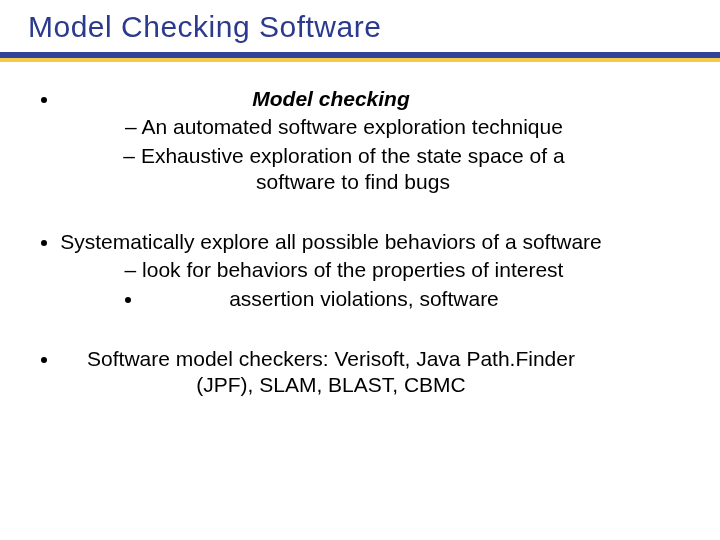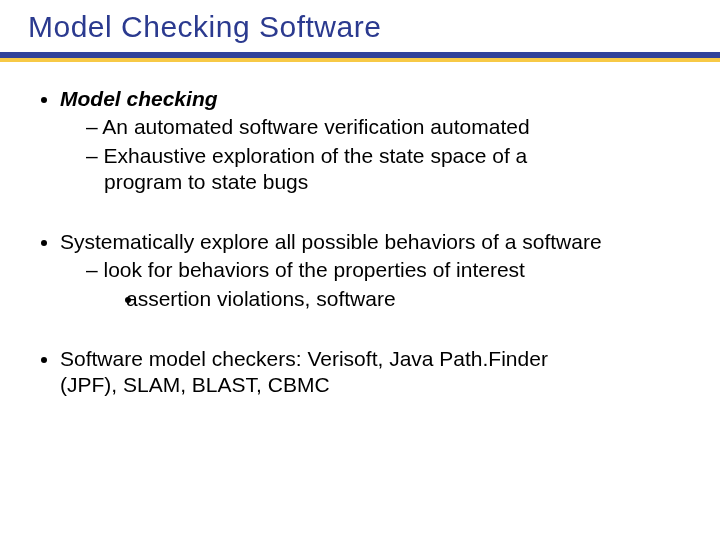--- a/index.html
+++ b/index.html
@@ -50,20 +50,21 @@
   }
   .content {
     padding: 20px 38px 0 38px;
     font-size: 21px;
     line-height: 1.25;
   }
   ul.b1 {
     list-style: disc;
     margin: 0 0 34px 0;
     padding-left: 22px;
+    text-align: center;
   }
   ul.b1 > li {
     margin-bottom: 4px;
   }
   ul.b2 {
     list-style: none;
     margin: 2px 0 0 0;
     padding-left: 26px;
   }
   ul.b2 > li {
@@ -96,22 +97,22 @@
     <div class="rule-blue"></div>
     <div class="rule-gold"></div>
   </div>
 
   <div class="content">
 
     <ul class="b1">
       <li>
         <span class="em">Model checking</span>
         <ul class="b2">
-          <li>An automated software verification automated</li>
-          <li>Exhaustive exploration of the state space of a program to state bugs</li>
+          <li>An automated software exploration technique</li>
+          <li>Exhaustive exploration of the state space of a software to find bugs</li>
         </ul>
       </li>
     </ul>
 
     <ul class="b1">
       <li>
         <span>Systematically explore all possible behaviors of a software</span>
         <ul class="b2">
           <li>
             <span>look for behaviors of the properties of interest</span>

